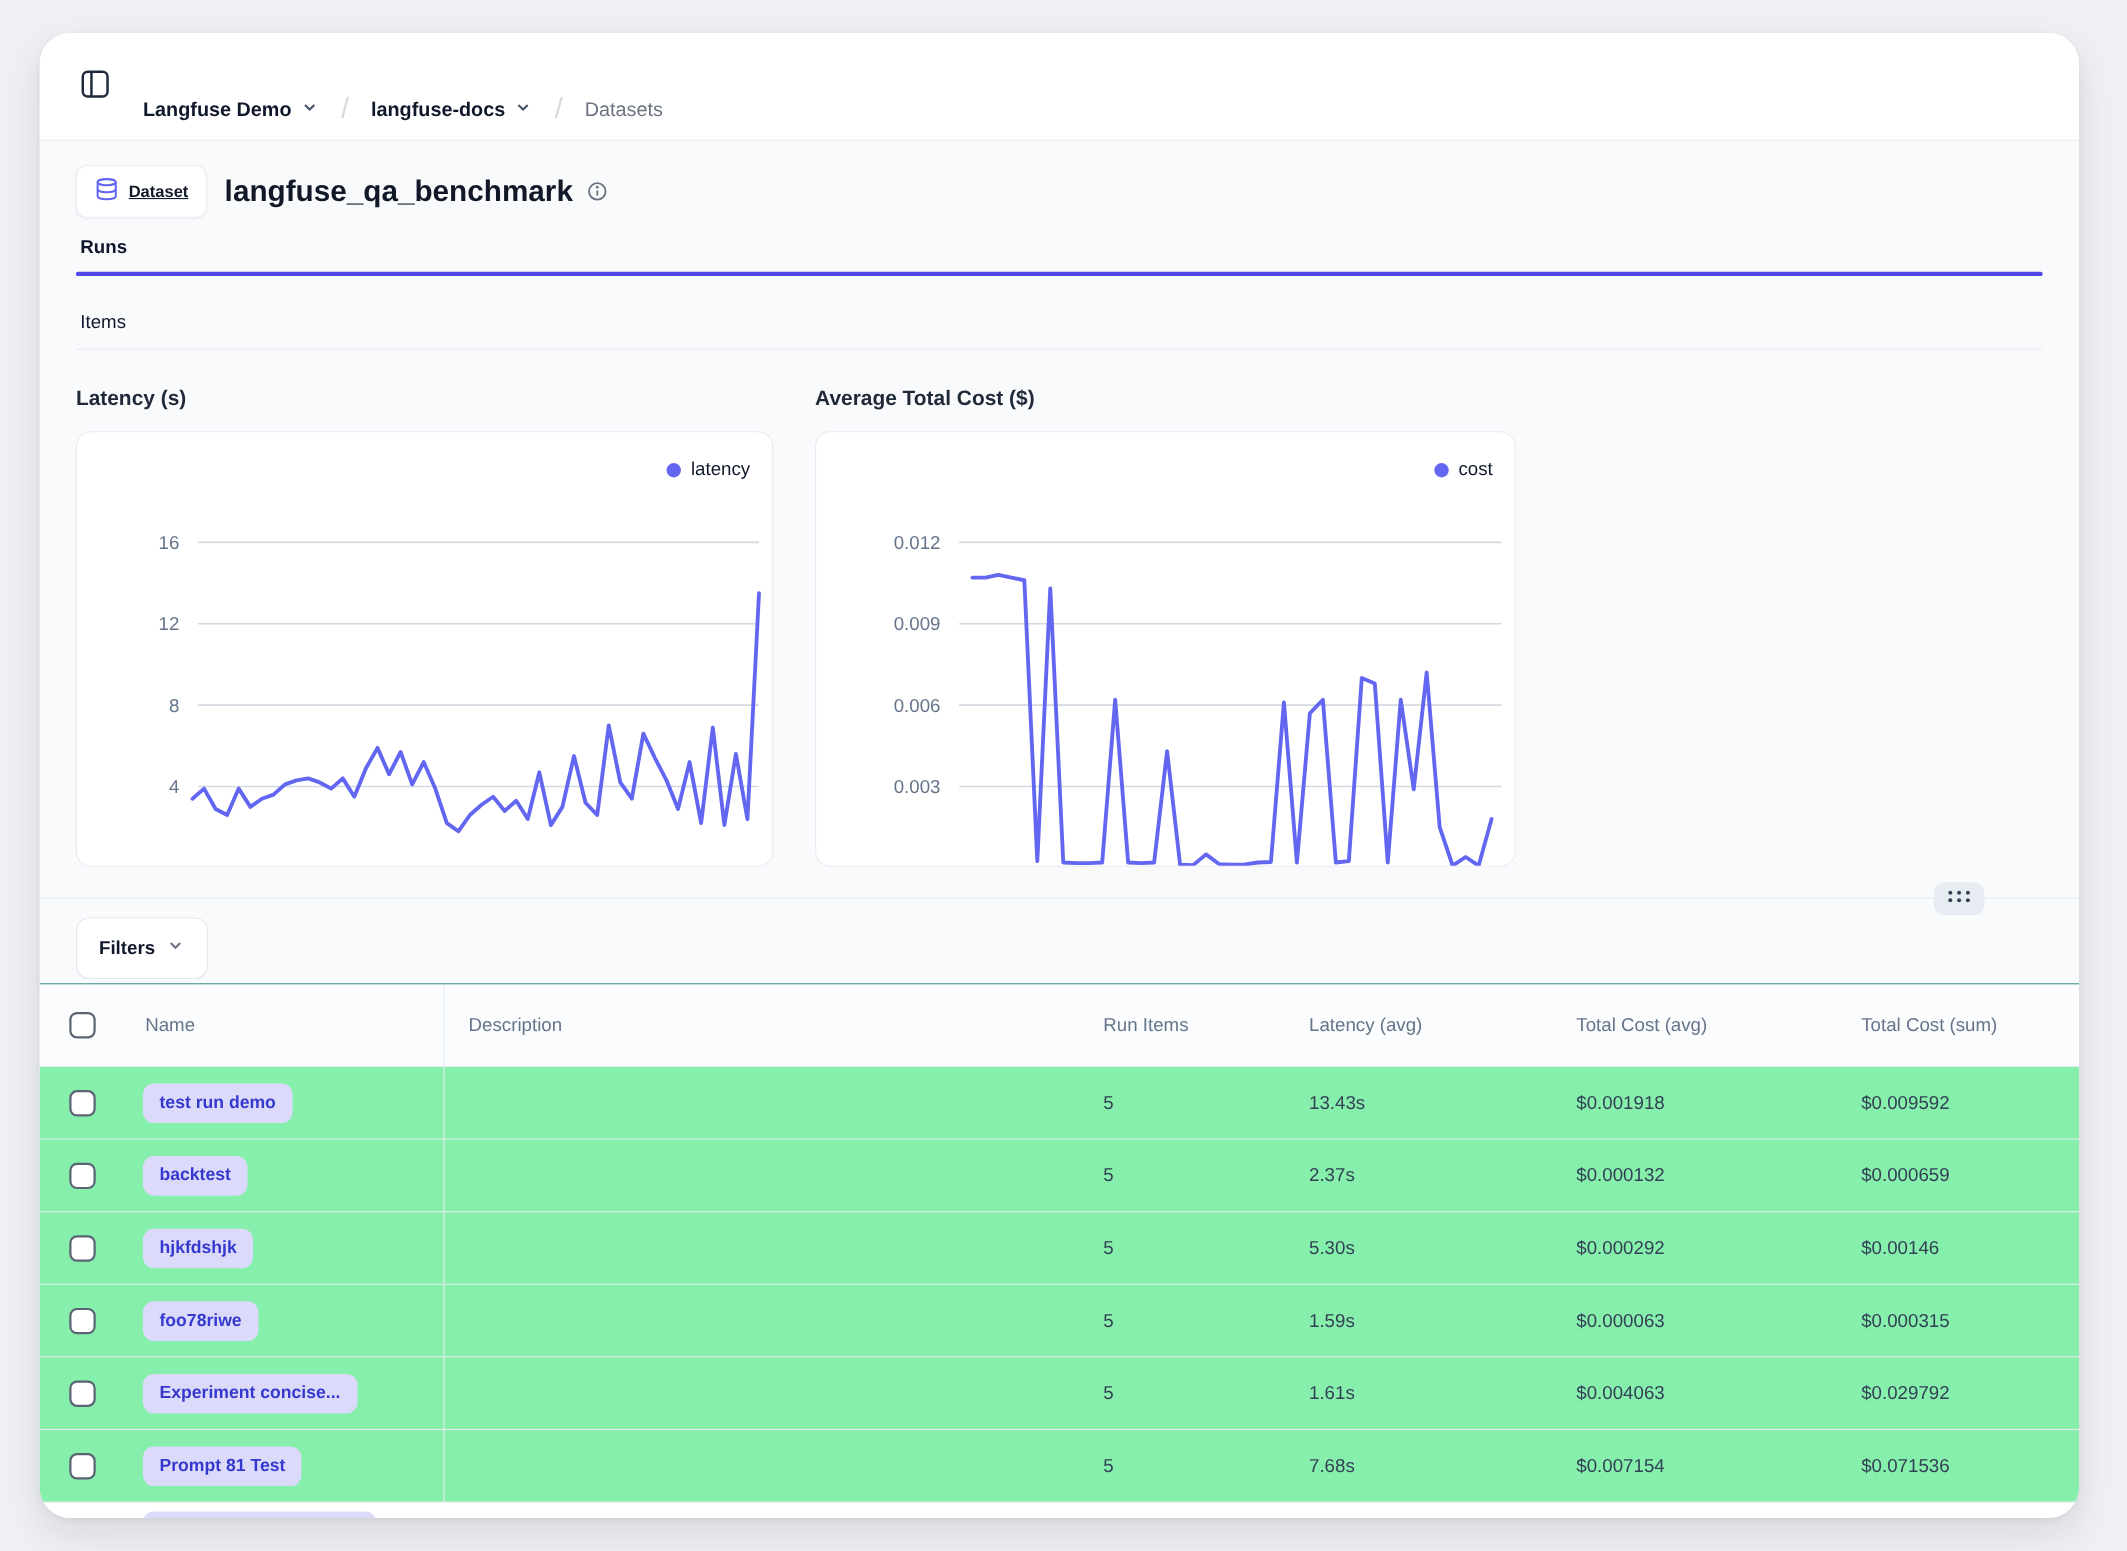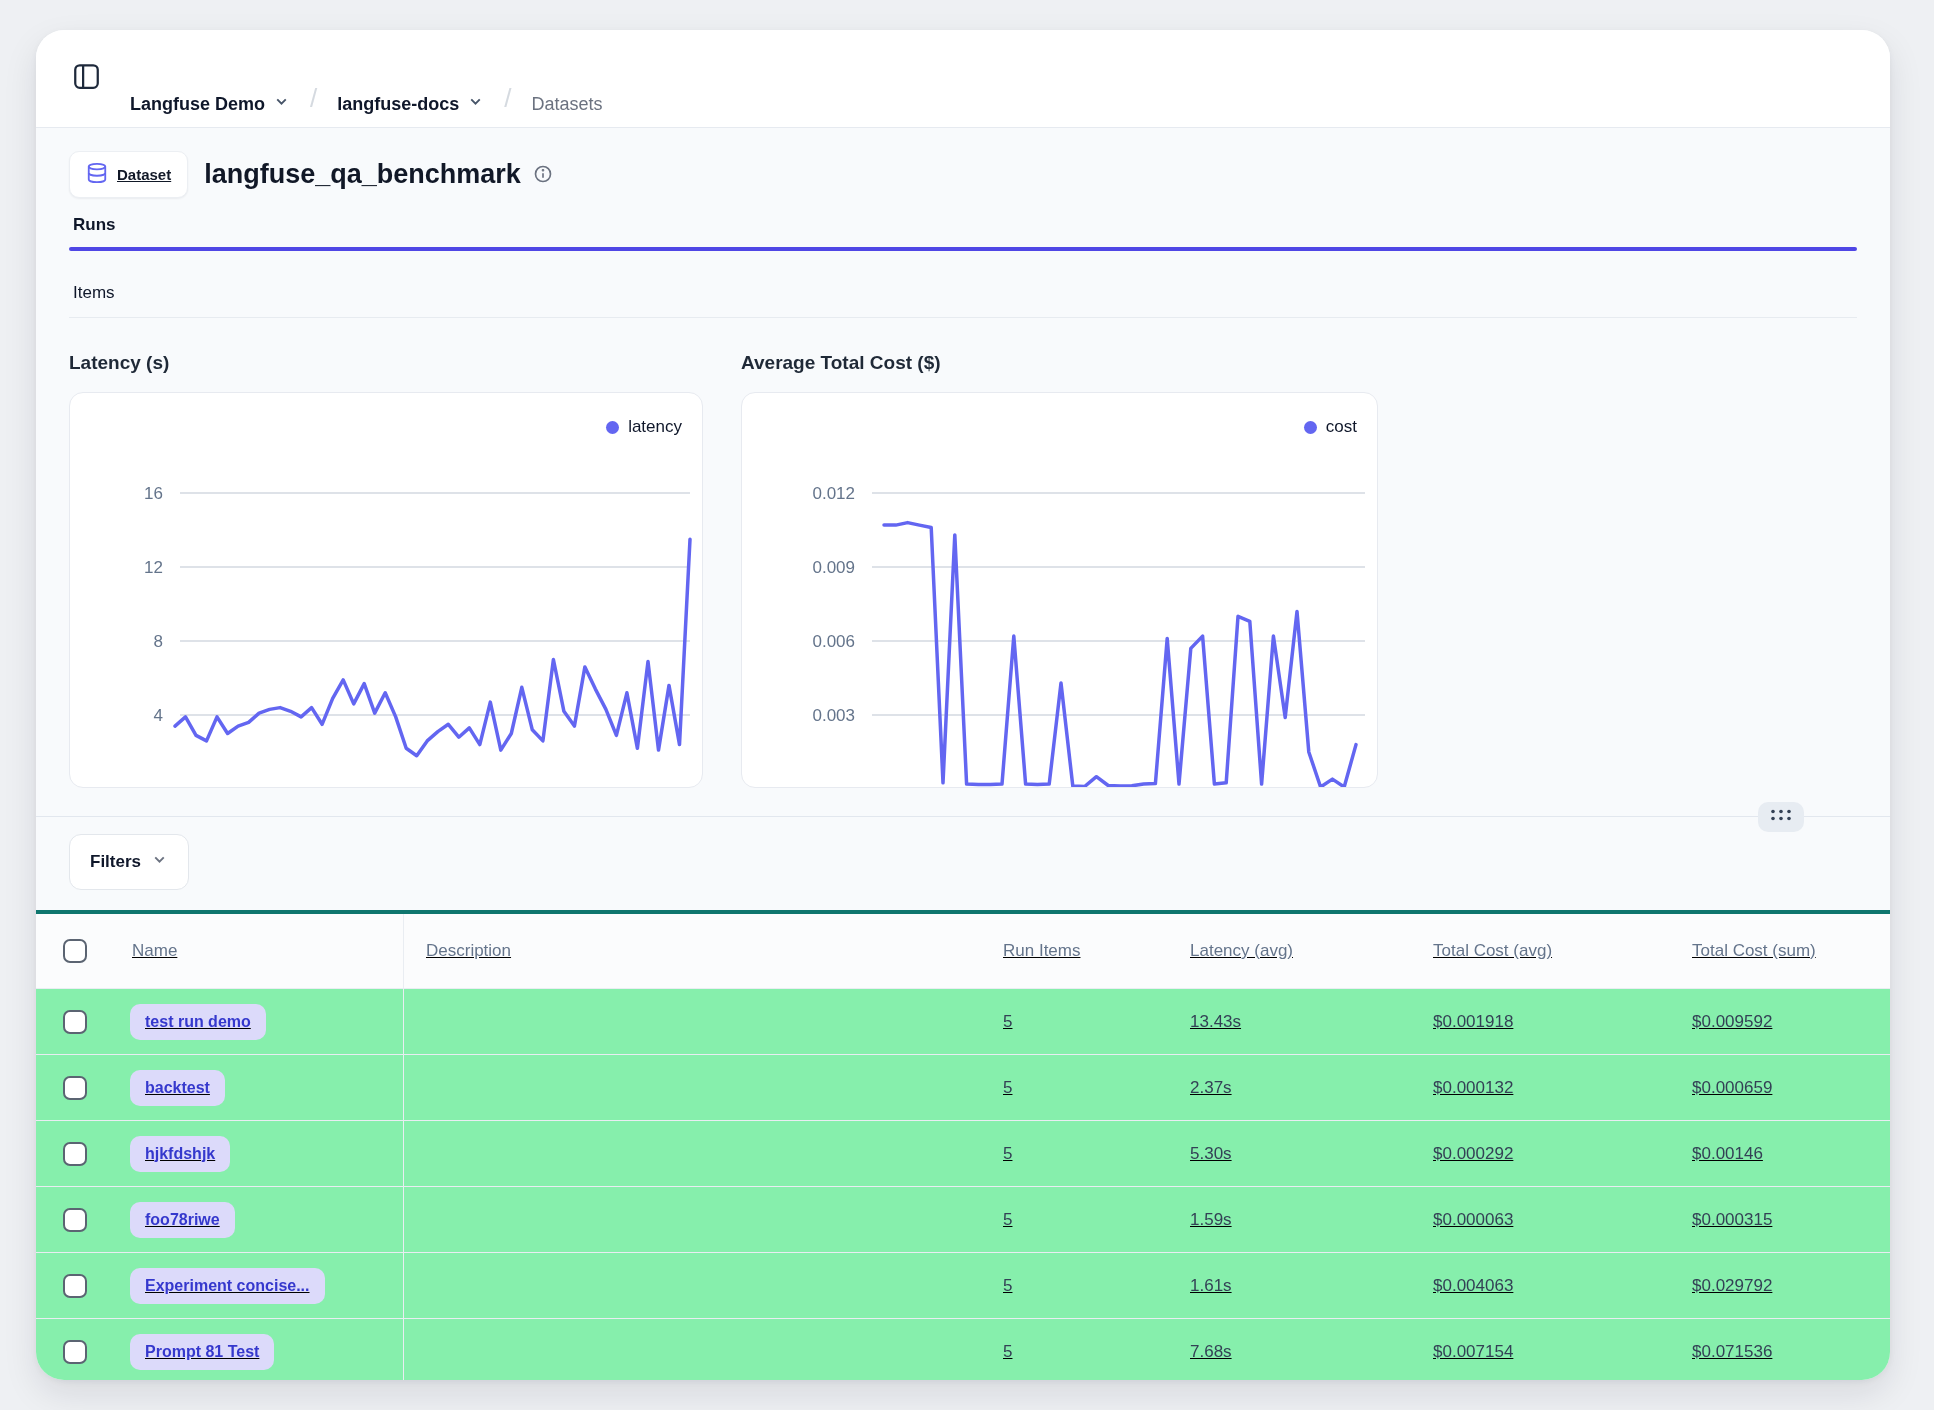--- a/index.html
+++ b/index.html
@@ -8,21 +8,21 @@
 
   .card { position:absolute; left:36px; top:30px; width:1854px; height:1350px;
     background:#f8fafc; border-radius:28px; overflow:hidden;
     box-shadow:0 14px 34px rgba(15,23,42,.10), 0 2px 6px rgba(15,23,42,.05); }
 
   
   .topbar { height:98px; background:#ffffff; border-bottom:1px solid #e6eaf0;
     display:flex; align-items:center; padding:0 30px; }
   .panel-btn { width:40px; height:40px; border-radius:8px; display:flex;
     align-items:center; justify-content:center; cursor:pointer; }
-  .crumbs { display:flex; align-items:flex-end; margin-left:24px; gap:14px;margin-top:42px; }
+  .crumbs { display:flex; align-items:center; margin-left:24px; gap:14px;margin-top:42px; }
   .crumb { display:flex; align-items:center; gap:8px; font-size:18px;
     font-weight:600; color:#0f172a; cursor:pointer; }
   .crumb-static { font-size:18px; color:#6b7280; font-weight:400; }
   .slash { color:#d5dae0; font-size:26px; font-weight:300; padding:0 6px;
     transform:translateY(-1px); }
 
   
   .ds-row { display:flex; align-items:center; margin:22px 33px 0; height:48px; }
   .ds-badge { display:flex; align-items:center; gap:9px; background:#ffffff;
     border:1px solid #eceff3; border-radius:10px; padding:10px 16px;
@@ -59,21 +59,21 @@
     justify-content:center; cursor:row-resize; }
 
   
   .filters-row { margin:17px 33px 0; }
   .filters-btn { display:inline-flex; align-items:center; gap:10px;
     background:#ffffff; border:1px solid #e3e7ec; border-radius:12px;
     padding:16px 20px; cursor:pointer; }
   .filters-btn span { font-size:17px; font-weight:600; color:#0f172a; }
 
   
-  .tbl { margin-top:20px; border-top:4px solid #0f766e;text-decoration:underline; }
+  .tbl { margin-top:4px; border-top:1px solid #0f766e; }
   .tr { display:grid; grid-template-columns:78px 290px 569px 196px 248px 262px 1fr;
     align-items:center; background:#86efac; border-bottom:1px solid #e9edf2;
     height:66px; }
   .tr.head { height:75px; background:#fbfcfd; }
   .c { font-size:17px; color:#334155; }
   .head .c { color:#64748b; font-weight:500; }
   .c-check { display:flex; justify-content:center; }
   .checkbox { width:24px; height:24px; border:2px solid #5b6472; border-radius:7px;
     background:#fff; cursor:pointer; }
   .c-name { padding-left:16px; height:100%; display:flex; align-items:center;

